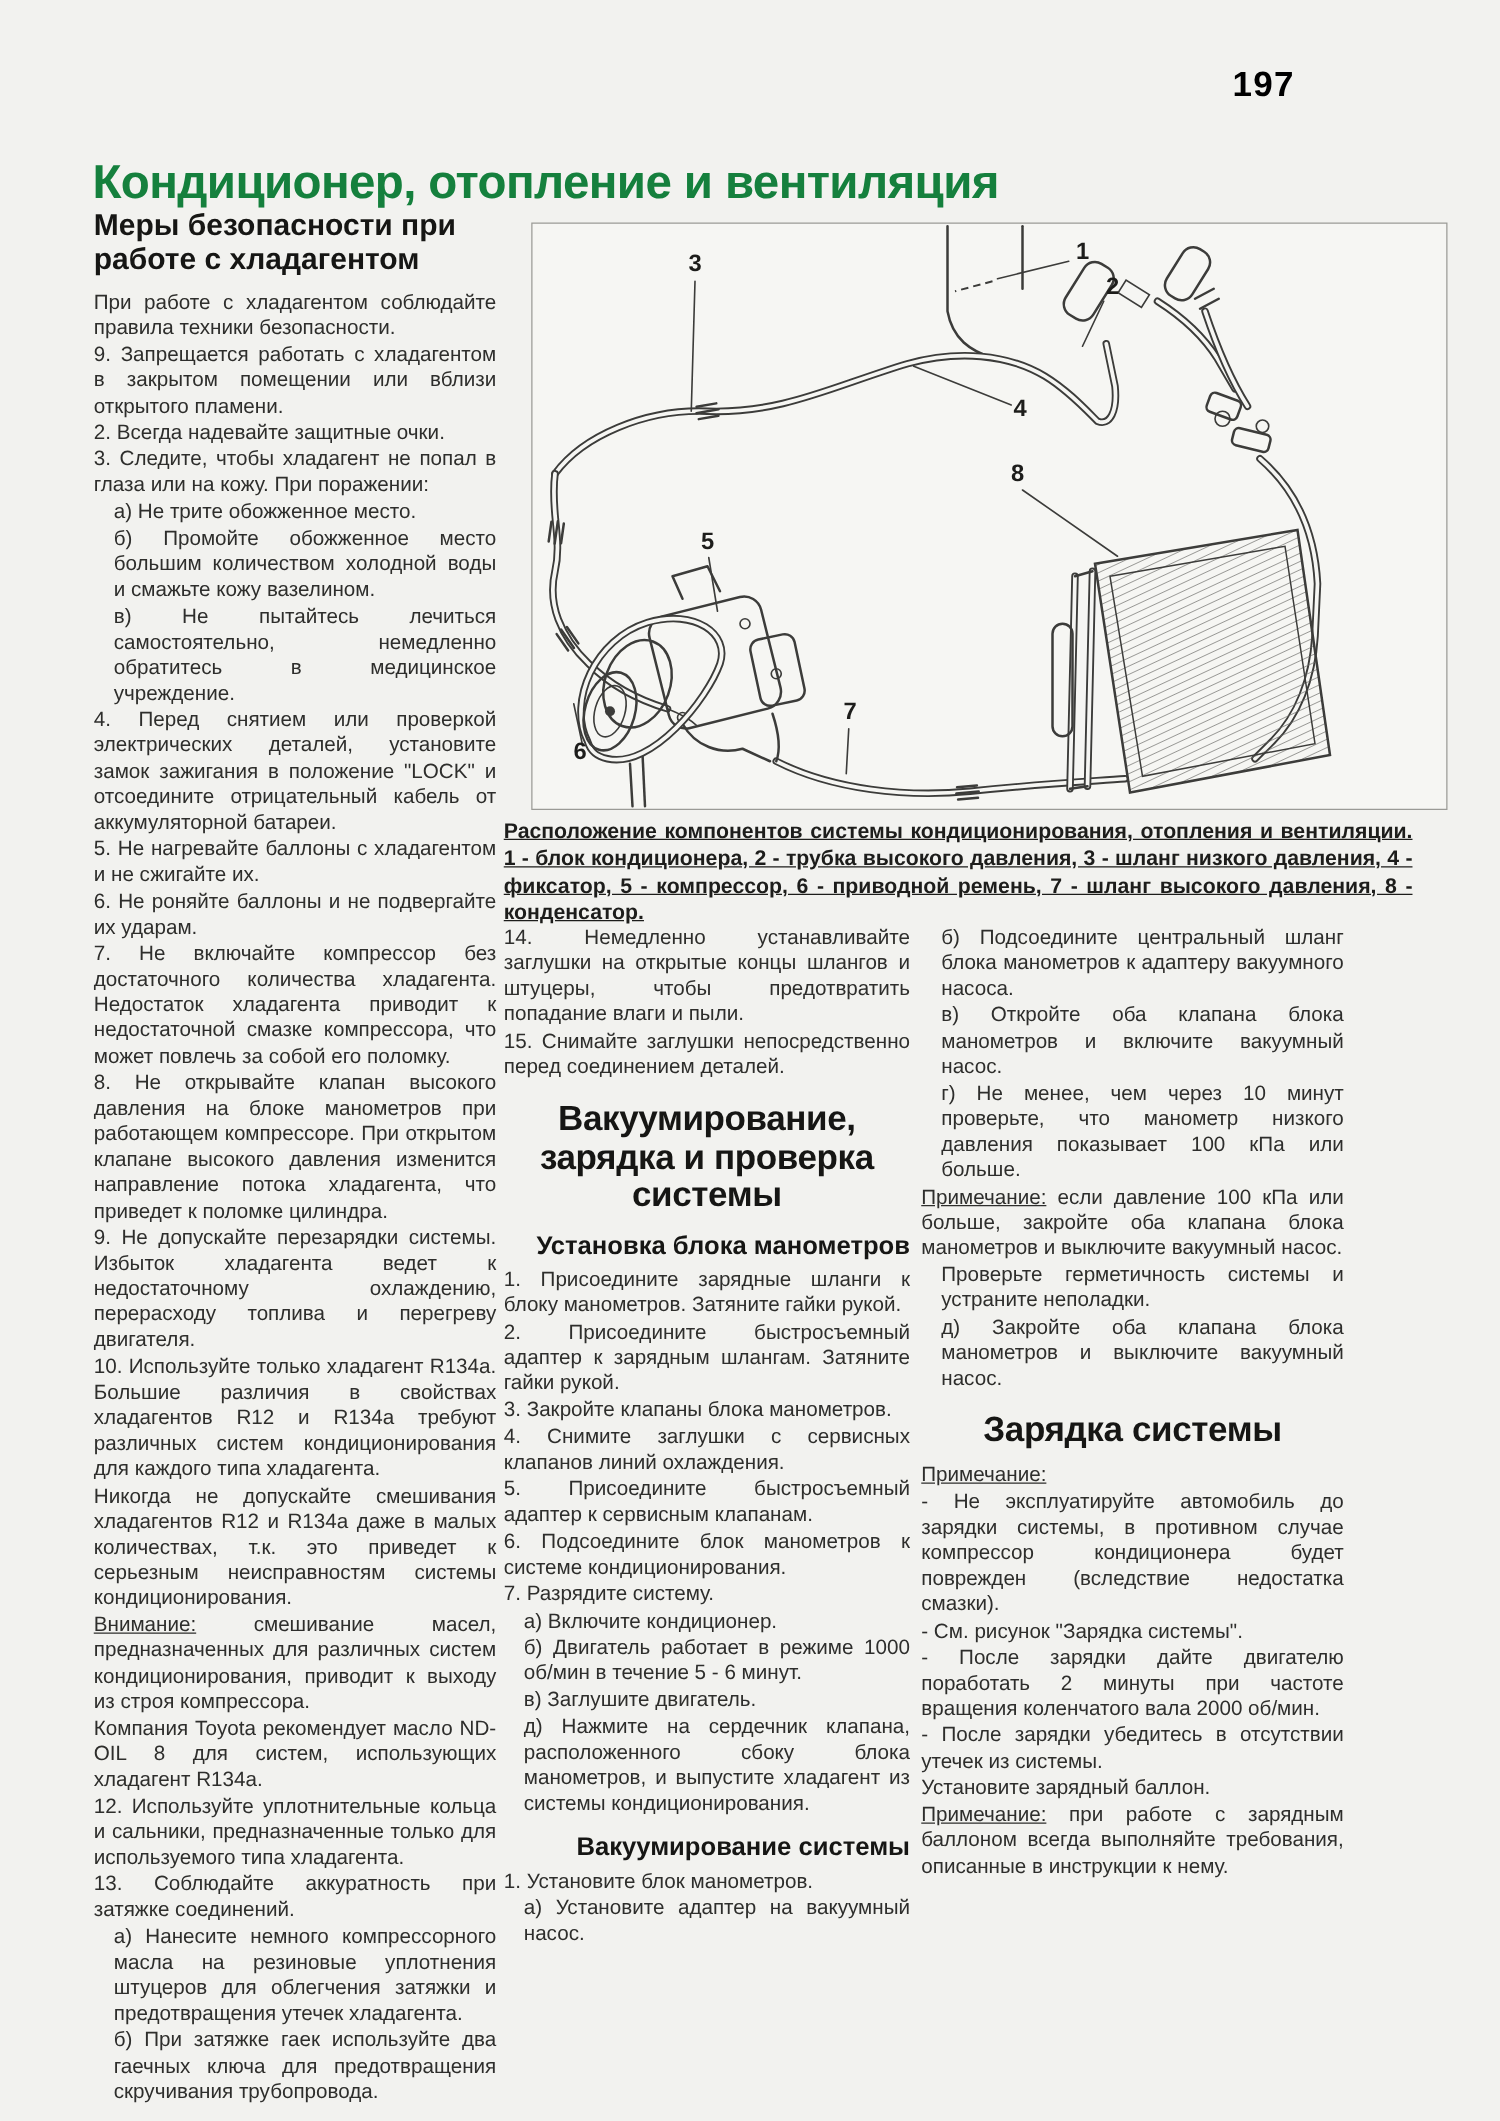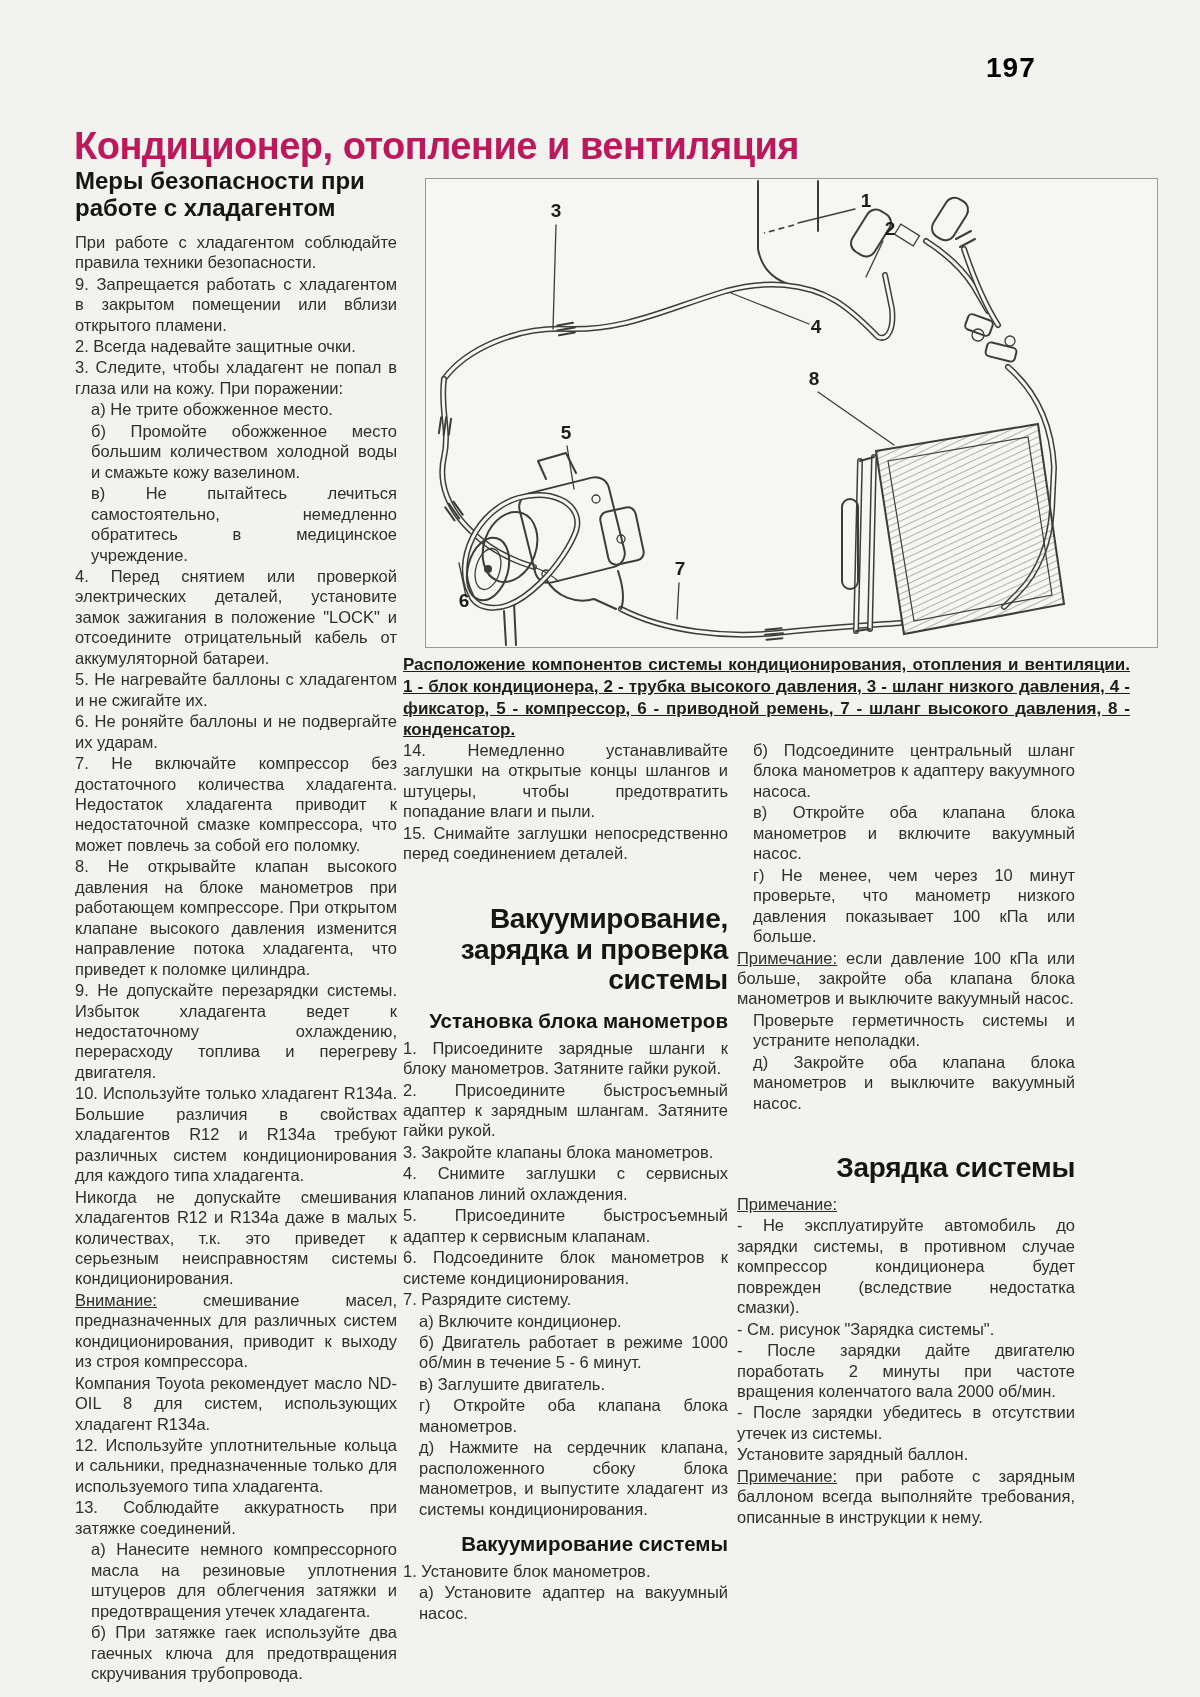--- a/index.html
+++ b/index.html
@@ -9,38 +9,38 @@
     font-family:"Liberation Sans", sans-serif;
     color:#2e2e2c;
     -webkit-font-smoothing:antialiased;
   }
   .page-number{
     position:absolute;left:986px;top:52px;
     font-size:28px;font-weight:bold;color:#000000;letter-spacing:1px;
   }
   .page-title{
     position:absolute;left:74px;top:100px;width:1000px;
-    font-size:38px;font-weight:bold;color:#be185d;letter-spacing:-0.5px;
+    font-size:38px;font-weight:bold;color:#15803d;letter-spacing:-0.5px;
   }
   .col{position:absolute;font-size:16.5px;line-height:1.24;}
   .col-left{left:75px;top:168px;width:322px;}
   .col-mid{left:403px;top:740px;width:325px;}
   .col-right{left:737px;top:740px;width:338px;}
   .col-heading{
     font-size:24px;font-weight:bold;line-height:1.12;color:#161614;
     margin:0 0 10px 0;
   }
   .para{margin:0 0 1px 0;text-align:justify;}
   .para.p{}
   .para.sub{padding-left:16px;}
   .para.note{}
   .para.note .u{text-decoration:underline;}
   .para.h2{
     font-size:28px;font-weight:bold;font-style:normal;line-height:1.1;
-    text-align:right;color:#161614;margin:40px 0 10px 0;letter-spacing:-0.3px;
+    text-align:center;color:#161614;margin:16px 0 10px 0;letter-spacing:-0.3px;
   }
   .para.h3{
     font-size:20.5px;font-weight:bold;font-style:normal;line-height:1.15;
     text-align:right;color:#161614;margin:13px 0 5px 0;
   }
   .figure-box{
     position:absolute;left:425px;top:178px;width:733px;height:470px;
     border:1px solid #9a9a96;background:#f6f6f3;box-sizing:border-box;
   }
   .figure-caption{
@@ -238,21 +238,20 @@
       <p class="para p">1. Присоедините зарядные шланги к блоку манометров. Затяните гайки рукой.</p>
       <p class="para p">2. Присоедините быстросъемный адаптер к зарядным шлангам. Затяните гайки рукой.</p>
       <p class="para p">3. Закройте клапаны блока манометров.</p>
       <p class="para p">4. Снимите заглушки с сервисных клапанов линий охлаждения.</p>
       <p class="para p">5. Присоедините быстросъемный адаптер к сервисным клапанам.</p>
       <p class="para p">6. Подсоедините блок манометров к системе кондиционирования.</p>
       <p class="para p">7. Разрядите систему.</p>
       <p class="para sub">а) Включите кондиционер.</p>
       <p class="para sub">б) Двигатель работает в режиме 1000 об/мин в течение 5 - 6 минут.</p>
       <p class="para sub">в) Заглушите двигатель.</p>
-      <p class="para sub">г) Откройте оба клапана блока манометров.</p>
       <p class="para sub">д) Нажмите на сердечник клапана, расположенного сбоку блока манометров, и выпустите хладагент из системы кондиционирования.</p>
       <p class="para h3">Вакуумирование системы</p>
       <p class="para p">1. Установите блок манометров.</p>
       <p class="para sub">а) Установите адаптер на вакуумный насос.</p>
     </div>
 </div>
 
 <div class="col col-right">
   <div>
       <p class="para sub">б) Подсоедините центральный шланг блока манометров к адаптеру вакуумного насоса.</p>

